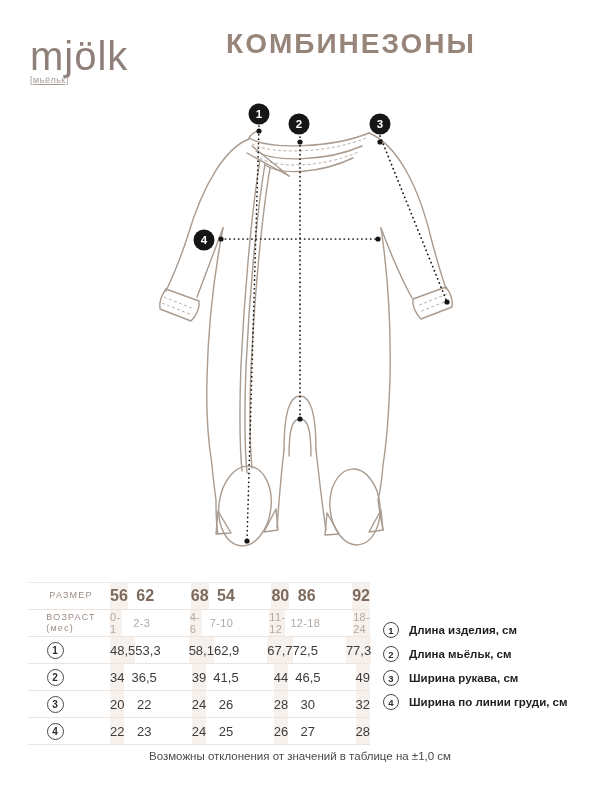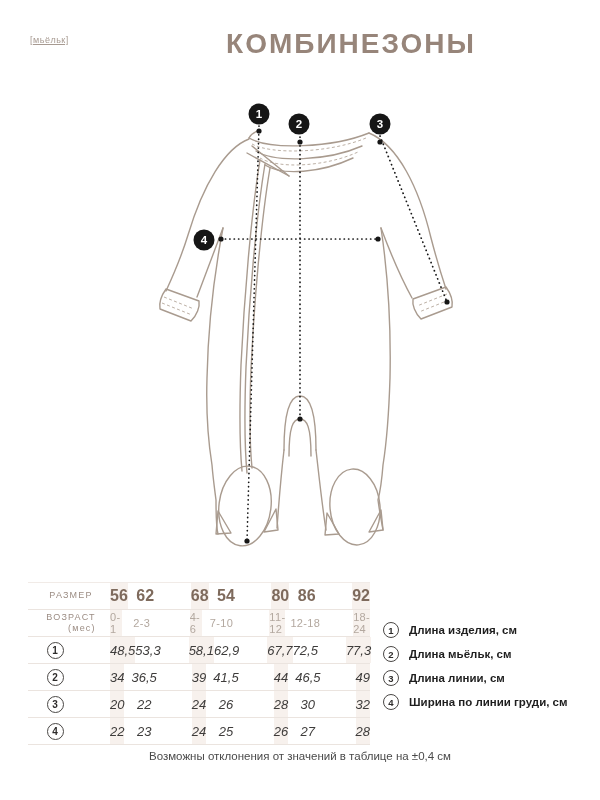--- a/index.html
+++ b/index.html
@@ -19,24 +19,24 @@
 
   
   .drawing { position:absolute; left:0; top:0; width:600px; height:600px; }
 
   
   .size-table { position:absolute; left:28px; top:582px; width:342px; }
   .t-row { display:grid; grid-template-columns:54px repeat(7,1fr); border-bottom:1px solid #ebe4df; }
   .t-row:first-child { border-top:1px solid #f1ebe7; }
   .t-cell { display:flex; align-items:center; justify-content:center; height:26px; }
   .t-cell.stripe { background:#f7f1ed;margin-left:28px; }
-  .hdr-label { font-size:9px; letter-spacing:1.2px; color:#9c8d84; text-align:right; line-height:1.25;margin-left:32px; }
+  .hdr-label { font-size:9px; letter-spacing:1.2px; color:#9c8d84; text-align:left; line-height:1.25;margin-left:32px; }
   .size-val { font-size:16px; font-weight:700; color:#7e6a5c; }
   .age-val  { font-size:11px; color:#b3a89f; letter-spacing:.3px; }
-  .data-val { font-size:13px; color:#3e3c3b;font-style:italic; }
+  .data-val { font-size:13px; color:#3e3c3b; }
   .circ {
     width:17px; height:17px; border:1.2px solid #4a4745; border-radius:50%;
     display:flex; align-items:center; justify-content:center;
     font-size:10px; font-weight:700; color:#2e2c2b; box-sizing:border-box;
   }
 
   
   .legend { position:absolute; left:383px; top:622px; }
   .legend-item { display:flex; align-items:center; margin-bottom:8px; }
   .legend-item .circ { width:16px; height:16px; font-size:9.5px; flex:0 0 16px; }
@@ -52,20 +52,21 @@
   .mline { stroke:#161616; stroke-width:1.7; fill:none; stroke-dasharray:.2 4.2; stroke-linecap:round; }
   .mdot  { fill:#161616; }
   .mcirc { fill:#161616; }
   .mnum  { fill:#ffffff; font-family:"Liberation Sans",sans-serif; font-size:11.5px; font-weight:700;
            text-anchor:middle; }
 </style>
 </head>
 <body>
 
 <div class="logo">
+  <div class="logo-name">mjölk</div>
   <div class="logo-sub">[мьёльк]</div>
 </div>
 
 <div class="title">
   <div class="title-main">КОМБИНЕЗОНЫ</div>
 </div>
 
 <svg class="drawing" viewBox="0 0 600 600">
 
   <g>
@@ -309,21 +310,21 @@
   <div class="legend-item">
     <span class="circ">1</span>
     <span class="legend-label">Длина изделия, см</span>
   </div>
   <div class="legend-item">
     <span class="circ">2</span>
     <span class="legend-label">Длина мьёльк, см</span>
   </div>
   <div class="legend-item">
     <span class="circ">3</span>
-    <span class="legend-label">Длина линии, см</span>
+    <span class="legend-label">Ширина рукава, см</span>
   </div>
   <div class="legend-item">
     <span class="circ">4</span>
     <span class="legend-label">Ширина по линии груди, см</span>
   </div>
 </div>
 
-<div class="footer">Возможны отклонения от значений в таблице на ±0,4 см</div>
+<div class="footer">Возможны отклонения от значений в таблице на ±1,0 см</div>
 
 </body></html>

